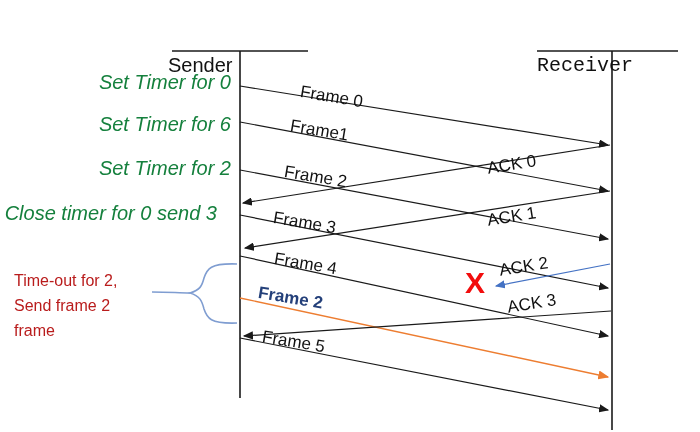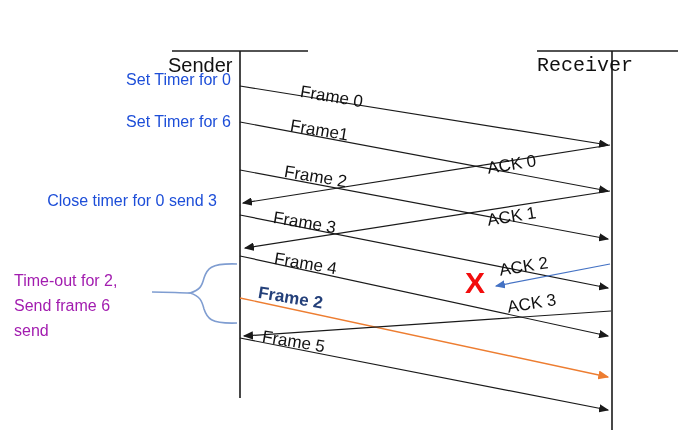--- a/index.html
+++ b/index.html
@@ -2,29 +2,29 @@
 <html><head>
 <meta charset="utf-8">
 <style>
   html,body{margin:0;padding:0;background:#fff;}
   #stage{
     position:relative;width:700px;height:432px;background:#ffffff;overflow:hidden;
     font-family:"Liberation Sans", sans-serif;color:#111;
   }
   #wires{position:absolute;left:0;top:0;}
   .hdr{position:absolute;top:18px;font-size:20px;text-align:left;color:#111;margin-top:36px;}
-  .note{position:absolute;font-size:16px;color:#1d4ed8;white-space:nowrap;}
+  .note{position:absolute;font-size:20px;color:#15803d;white-space:nowrap;font-style:italic;}
   .notes-col{position:absolute;left:0;top:0;width:233px;height:432px;}
   .notes-col .note{right:2px;text-align:right;}
   .notes-col .note.closer{right:16px;}
   .msg{position:absolute;font-size:17px;white-space:nowrap;transform-origin:0 0;color:#111;}
   .msg.fr{transform:rotate(9.5deg);}
   .msg.ak{transform:rotate(-9deg);}
   .msg.retrans{color:#24407A;font-weight:bold;font-size:17px;}
-  .timeout{position:absolute;left:14px;top:268px;font-size:16px;line-height:25px;color:#a21caf;}
+  .timeout{position:absolute;left:14px;top:268px;font-size:16px;line-height:25px;color:#b91c1c;}
   .lossX{position:absolute;left:465px;top:268px;font-size:30px;font-weight:bold;color:#F20D0D;line-height:30px;}
 </style>
 </head>
 <body>
 
 <div id="stage">
 
   <svg id="wires" width="700" height="432" viewBox="0 0 700 432">
     <defs>
       <marker id="ah-k" markerWidth="9" markerHeight="7" refX="7.5" refY="3.5" orient="auto">
@@ -60,27 +60,28 @@
     <path fill="none" stroke="#7F9DD1" stroke-width="1.6" d="M237,264 C210,263 207,269 204,278 C202,286 200,290 190,293 C200,296 202,301 204,309 C207,318 210,324 237,323"></path>
     <path fill="none" stroke="#7F9DD1" stroke-width="1.6" d="M152,292 C170,292 178,293 190,293"></path>
   </svg>
 
   <div class="hdr" style="left:168px;width:140px;">Sender</div>
   <div class="hdr" style="left:537px;width:141px;font-family:Liberation Mono, monospace;">Receiver</div>
 
   <div class="notes-col">
     <div class="note" style="top:71px;">Set Timer for 0</div>
     <div class="note" style="top:113px;">Set Timer for 6</div>
-    <div class="note closer" style="top:192px;margin-left:48px;">Close timer for 0 send 3</div>
+    <div class="note" style="top:157px;">Set Timer for 2</div>
+    <div class="note closer" style="top:202px;margin-left:48px;">Close timer for 0 send 3</div>
   </div>
 
   <div class="timeout">
     <div>Time-out for 2,</div>
-    <div>Send frame 6</div>
-    <div>send</div>
+    <div>Send frame 2</div>
+    <div>frame</div>
   </div>
 
   <div class="msg fr" style="left:302px;top:82px;">Frame 0</div>
   <div class="msg fr" style="left:292px;top:116px;">Frame1</div>
   <div class="msg fr" style="left:286px;top:162px;">Frame 2</div>
   <div class="msg fr" style="left:275px;top:208px;">Frame 3</div>
   <div class="msg fr" style="left:276px;top:249px;">Frame 4</div>
   <div class="msg fr retrans" style="left:260px;top:283px;">Frame 2</div>
   <div class="msg fr" style="left:264px;top:327px;">Frame 5</div>
 

